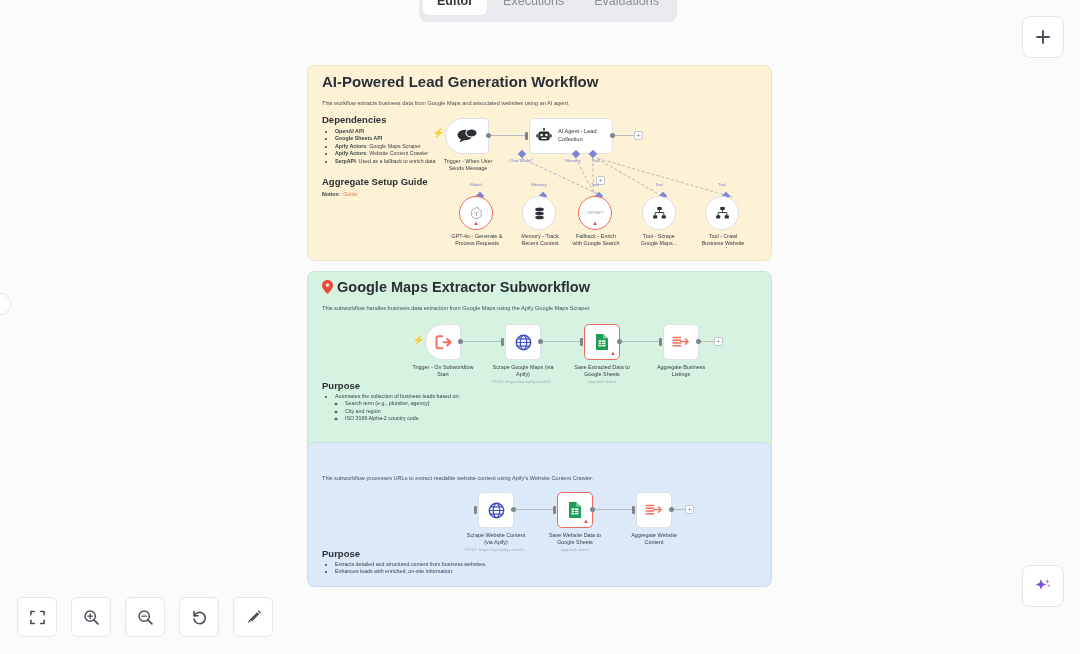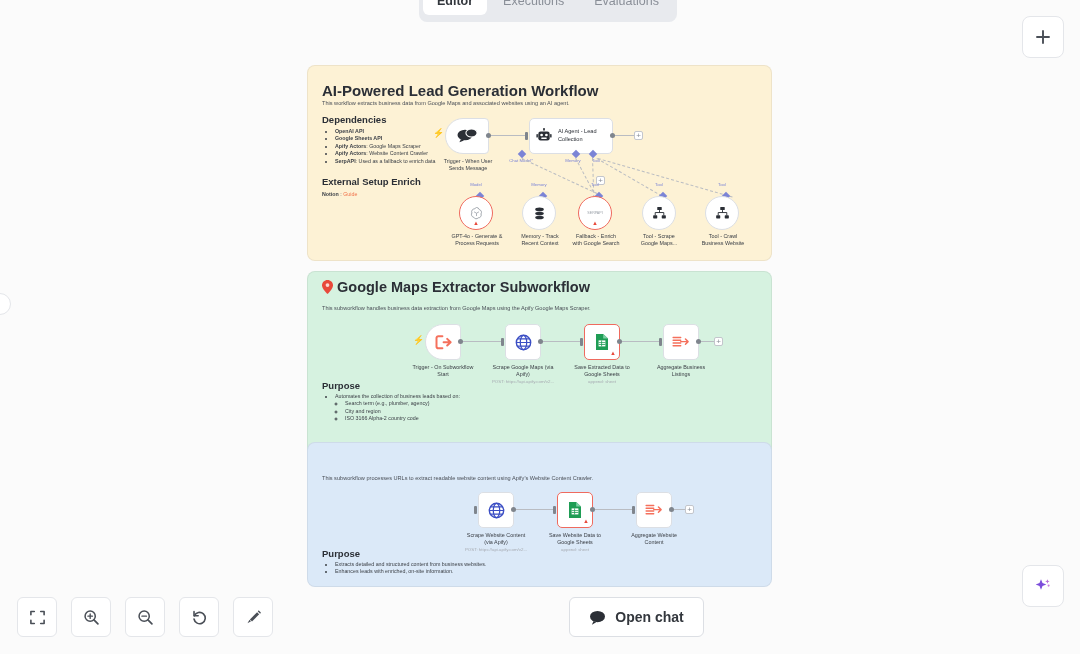--- a/index.html
+++ b/index.html
@@ -49,21 +49,21 @@
     overflow: hidden;
   }
   #card-main { top: 65px; height: 196px; background: #fdf2d5; }
   #card-maps { top: 271px; height: 191px; background: #d6f2e0; }
   #card-web  { top: 442px; height: 145px; background: #dbe9f8; }
 
   .card-title {
     position: absolute; left: 14px; font-weight: 700; color: #2b2f36;
     display: flex; align-items: center; gap: 4px;
   }
-  #t-main { top: 16px; font-size: 15px; }
+  #t-main { top: 7px; font-size: 15px; }
   #t-maps { top: 7px; font-size: 14.5px; }
   #t-web  { top: 6px; font-size: 14.5px; }
 
   .card-desc {
     position: absolute; left: 14px; font-size: 5.6px; color: #4a4f57;
     line-height: 8px;
   }
   #d-main { top: 33px; }
   #d-maps { top: 32px; }
   #d-web  { top: 31px; }
@@ -198,21 +198,21 @@
 
     <div class="sec-head" style="top:48px">Dependencies</div>
     <ul class="bullets" style="top:62px">
       <li><span class="b-strong">OpenAI API</span><span></span></li>
       <li><span class="b-strong">Google Sheets API</span><span></span></li>
       <li><span class="b-strong">Apify Actors</span><span>: Google Maps Scraper</span></li>
       <li><span class="b-strong">Apify Actors</span><span>: Website Content Crawler</span></li>
       <li><span class="b-strong">SerpAPI</span><span>: Used as a fallback to enrich data</span></li>
     </ul>
 
-    <div class="sec-head" style="top:110px">External Setup Enrich</div>
+    <div class="sec-head" style="top:110px">Aggregate Setup Guide</div>
     <div class="ext-line" style="top:125px">
       <b>Notion</b><span> : </span><span class="ext-link">Guide</span>
     </div>
 
     <div class="bolt" style="left:125px; top:63px">⚡</div>
     <div class="node trigger-l" style="left:137px; top:52px; width:44px; height:36px;">
       <svg width="22" height="16" viewBox="0 0 22 16">
         <ellipse cx="9" cy="7" rx="7.5" ry="5.3" fill="#2b2f36"></ellipse>
         <path d="M5 11l-1.6 3.2L8 12.6z" fill="#2b2f36"></path>
         <ellipse cx="15.5" cy="5" rx="5.6" ry="4" fill="#2b2f36" stroke="#fff" stroke-width="1.1"></ellipse>
@@ -471,21 +471,14 @@
     </svg>
   </div>
   <div class="tool-btn" style="left:233px">
     <svg width="17" height="17" viewBox="0 0 18 18">
       <path d="M12.8 3.4L5.2 11l2.2 2.2 7.6-7.6z" fill="#4a4f57"></path>
       <path d="M4.8 11.4l-2.2 3.8 3.8-2.2z" fill="#4a4f57"></path>
       <path d="M14.4 2.4l1.6 1.6" stroke="#4a4f57" stroke-width="1.5" stroke-linecap="round"></path>
     </svg>
   </div>
 
-  <button class="chat-btn">
-    <svg width="17" height="15" viewBox="0 0 18 16">
-      <ellipse cx="9" cy="7" rx="8" ry="6" fill="#2b2f36"></ellipse>
-      <path d="M4.8 11.6L3 15.6l4.6-2.6z" fill="#2b2f36"></path>
-    </svg>
-    <span>Open chat</span>
-  </button>
 
 </div>
 
 </body></html>

